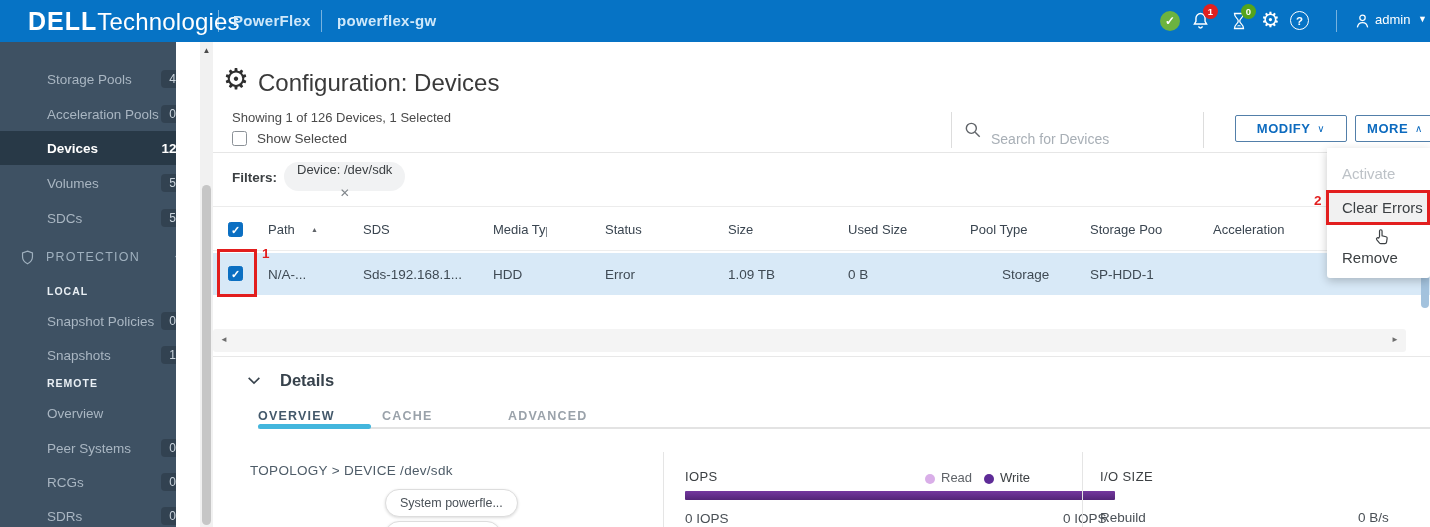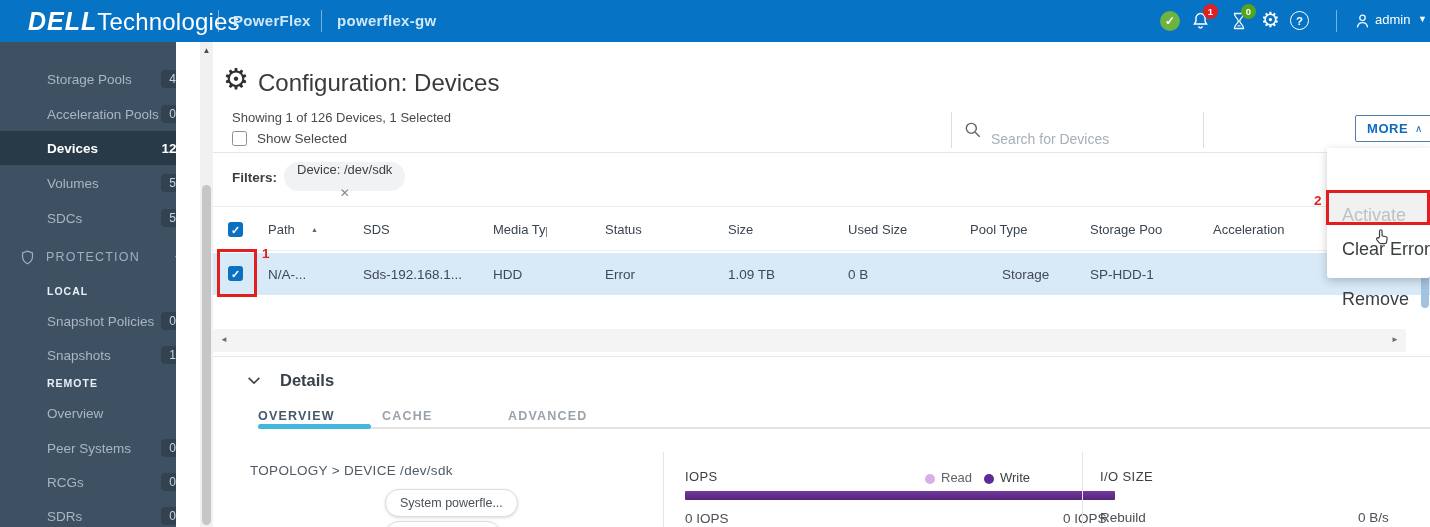--- a/index.html
+++ b/index.html
@@ -4,21 +4,21 @@
 <style>
   * { margin:0; padding:0; box-sizing:border-box; }
   html,body { background:#fff; }
   body { font-family:"Liberation Sans", sans-serif; }
   .screen { position:relative; width:1430px; height:527px; overflow:hidden; background:#fff; }
   .abs { position:absolute; }
 
   
   .topbar { position:absolute; left:0; top:0; width:1430px; height:42px; background:#0673C5; z-index:30; }
   .brand { position:absolute; left:28px; top:7px; color:#fff; white-space:nowrap; }
-  .brand-dell { font-weight:bold; font-size:25px; letter-spacing:1px;font-style:italic; }
+  .brand-dell { font-weight:bold; font-size:25px; letter-spacing:1px; }
   .brand-tech { font-weight:300; font-size:24px; letter-spacing:0.2px; }
   .tb-div { position:absolute; top:10px; width:1px; height:22px; background:rgba(255,255,255,.45); }
   .tb-link { position:absolute; top:12px; color:#CFE8FA; font-size:15px; font-weight:600; letter-spacing:.3px; }
   .tb-icon { position:absolute; top:10px; color:#fff; }
   .badge { position:absolute; width:15px; height:15px; border-radius:50%; color:#fff; font-size:9.5px; font-weight:bold;
            display:flex; align-items:center; justify-content:center; z-index:2; }
   .check-circle { position:absolute; left:1160px; top:11px; width:20px; height:20px; border-radius:50%; background:#6CB33F;
                   color:#fff; font-size:12px; font-weight:bold; display:flex; align-items:center; justify-content:center; }
   .help-circle { position:absolute; left:1290px; top:11px; width:19px; height:19px; border-radius:50%; border:1.6px solid #fff;
                  color:#fff; font-size:11.5px; font-weight:bold; display:flex; align-items:center; justify-content:center; }
@@ -86,21 +86,21 @@
   .metric-title { position:absolute; top:469px; font-size:13px; color:#3C4043; letter-spacing:.4px; }
   .legend-dot { position:absolute; top:474px; width:10px; height:10px; border-radius:50%; }
   .legend-lbl { position:absolute; top:470px; font-size:13px; }
   .iops-bar { position:absolute; left:685px; top:491px; width:430px; height:9px; border-radius:1px;
               background:linear-gradient(#74389F, #532578); }
   .metric-val { position:absolute; top:511px; font-size:13.5px; color:#4A5056; }
 
   
   .dropdown { position:absolute; left:1327px; top:148px; width:103px; height:130px; background:#fff; z-index:50;
               box-shadow:0 3px 10px rgba(0,0,0,.22); border-radius:0 0 3px 3px; }
-  .dd-item { position:absolute; left:15px; font-size:18px; color:#3C4043; cursor:pointer; white-space:nowrap;margin-top:40px; }
+  .dd-item { position:absolute; left:15px; font-size:15px; color:#3C4043; cursor:pointer; white-space:nowrap; }
   .dd-item.disabled { color:#BDC2C7; }
   .dd-highlight { position:absolute; left:1328px; top:193px; width:102px; height:29px; background:#F1F1F1; z-index:51; }
 
   
   .anno-box { position:absolute; border:3px solid #E21E1E; z-index:60; }
   .anno-num { position:absolute; color:#E21E1E; font-size:13.5px; font-weight:bold; z-index:61; }
 
   svg { display:block; }
 </style>
 </head>
@@ -225,20 +225,24 @@
   <div class="vline" style="left:951px; top:112px; height:36px;"></div>
   <div class="abs" style="left:963px; top:120px;">
     <svg width="20" height="20" viewBox="0 0 24 24">
         <circle cx="10" cy="10" r="6" fill="none" stroke="#5F6368" stroke-width="1.7"></circle>
         <line x1="14.6" y1="14.6" x2="20" y2="20" stroke="#5F6368" stroke-width="1.7"></line>
       </svg>
   </div>
   <div class="search-ph">Search for Devices</div>
   <div class="vline" style="left:1203px; top:112px; height:36px;"></div>
 
+  <div class="btn" style="left:1235px; width:112px;">
+    <span>MODIFY</span>
+      <span class="bchev">∨</span>
+  </div>
   <div class="btn" style="left:1355px; width:80px;">
     <span>MORE</span>
       <span class="bchev">∧</span>
   </div>
 
   <div class="hline" style="left:213px; top:152px; width:1217px;"></div>
 
   <div class="filters-label">Filters:</div>
   <div class="chip">
     <span>Device: /dev/sdk</span>

